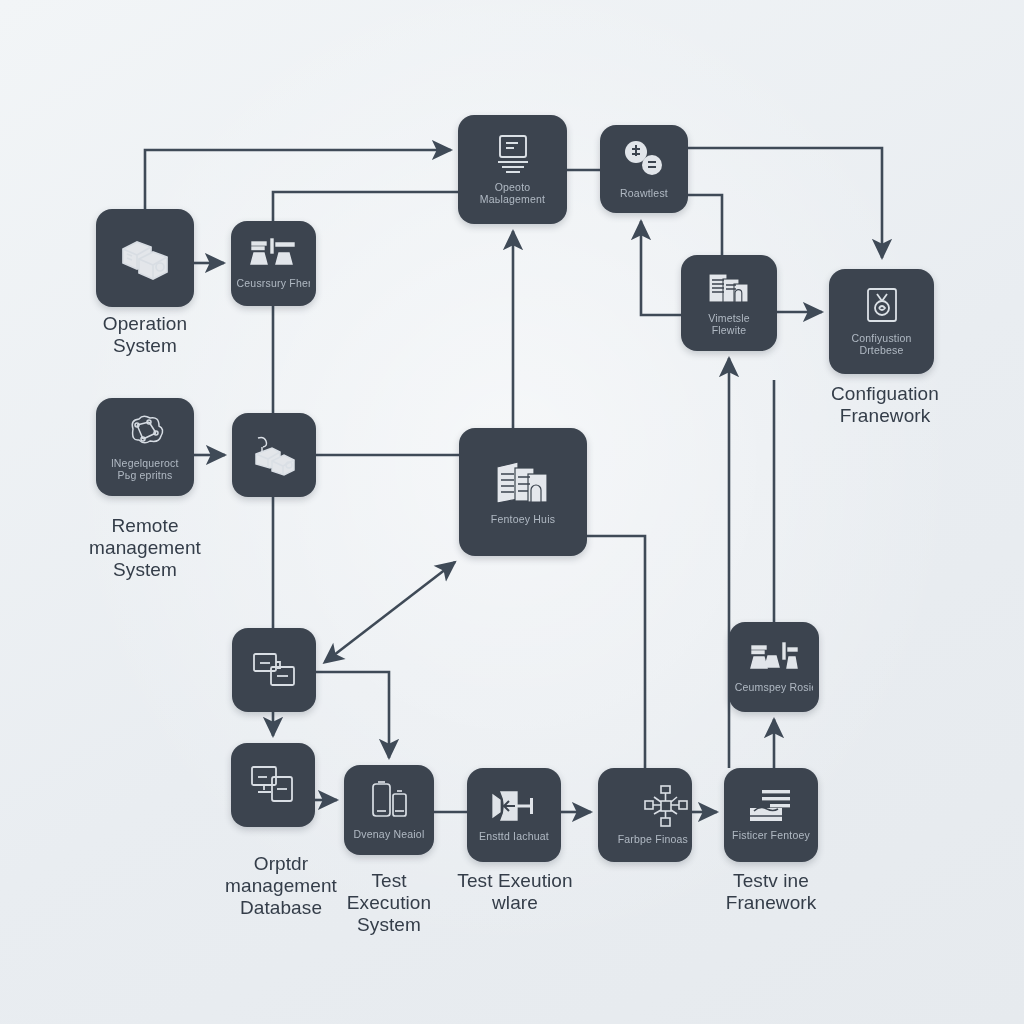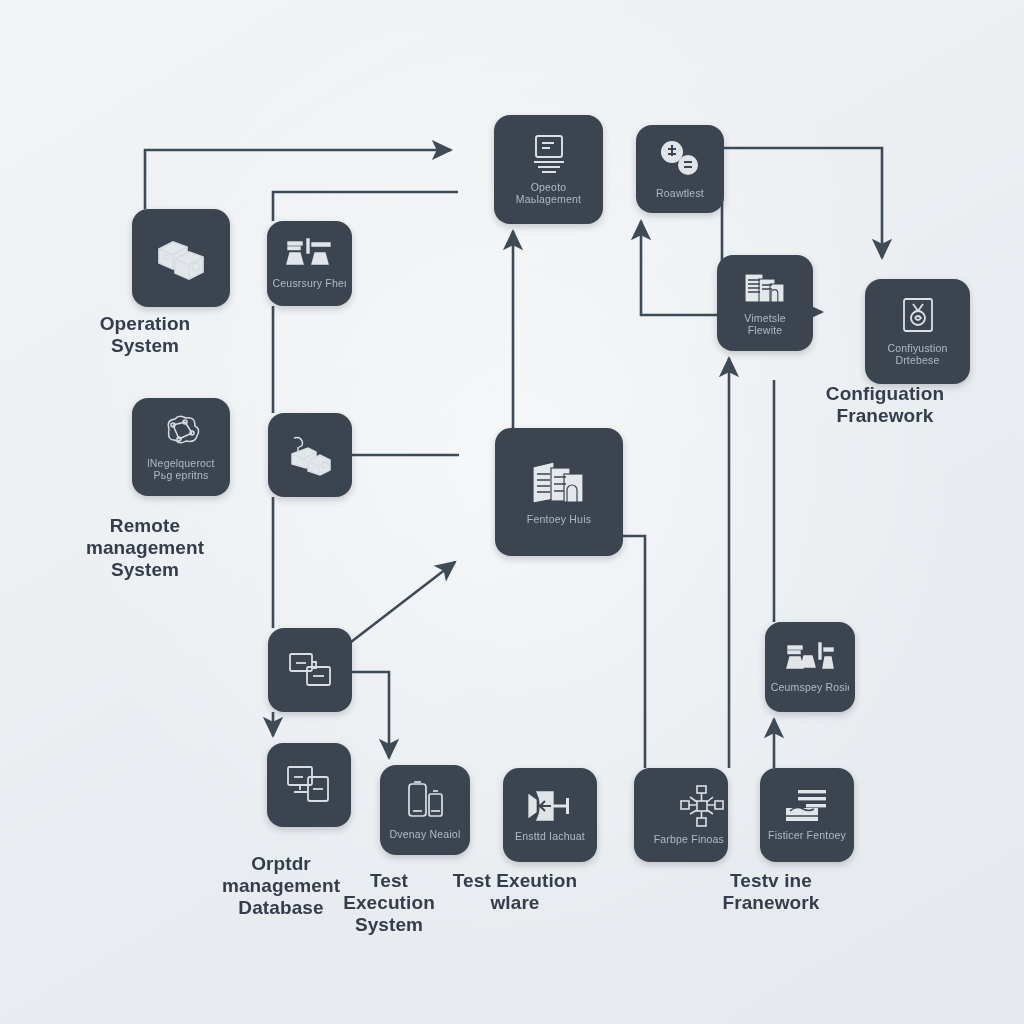--- a/index.html
+++ b/index.html
@@ -42,21 +42,20 @@
     z-index: 2;
     border-radius: 16px;
     background: #3c444f;
     box-shadow: 0 3px 7px rgba(40,50,62,0.22);
     display: flex;
     flex-direction: column;
     align-items: center;
     justify-content: center;
     box-sizing: border-box;
     padding: 4px 4px;
-    margin-left: 36px;
   }
   .node .glyph {
     display: block;
     line-height: 0;
     opacity: 0.93;
   }
   .node .inner-label {
     margin-top: 7px;
     color: #c9d2dc;
     font-size: 10.5px;
@@ -69,21 +68,21 @@
     overflow: hidden;
     white-space: nowrap;
   }
   .ext-label {
     position: absolute;
     z-index: 3;
     color: #343d49;
     font-size: 19px;
     line-height: 1.16;
     text-align: center;
-    font-weight: 700;
+    font-weight: 400;
     letter-spacing: 0.1px;
     pointer-events: none;
   }
 </style>
 </head>
 <body>
 
 <div id="vignette"></div>
 
 <div id="canvas">
@@ -229,21 +228,21 @@
           <g fill="#3c444f">
             <path d="M11 9 h8 v2 h-8 Z M11 14 h8 v2 h-8 Z M14 6 h2 v11 h-2 Z"></path>
             <path d="M27 22 h8 v2 h-8 Z M27 27 h8 v2 h-8 Z"></path>
           </g>
         </g>
       </svg>
     </span>
     <div class="inner-label">Roawtlest</div>
   </div>
 
-  <div class="node" style="left:829px; top:279px; width:105px; height:105px;">
+  <div class="node" style="left:829px; top:269px; width:105px; height:105px;">
     <span class="glyph">
       <svg width="38" height="40" viewBox="0 0 38 40">
         <g fill="none" stroke="#e8edf2" stroke-width="1.8">
           <rect x="5" y="3" width="28" height="32" rx="2"></rect>
           <circle cx="19" cy="22" r="7"></circle>
           <path d="M19 15 L24 8 M19 15 L14 8"></path>
           <path d="M16 22 q3,-4 6,0 q-3,4 -6,0"></path>
         </g>
       </svg>
     </span>

